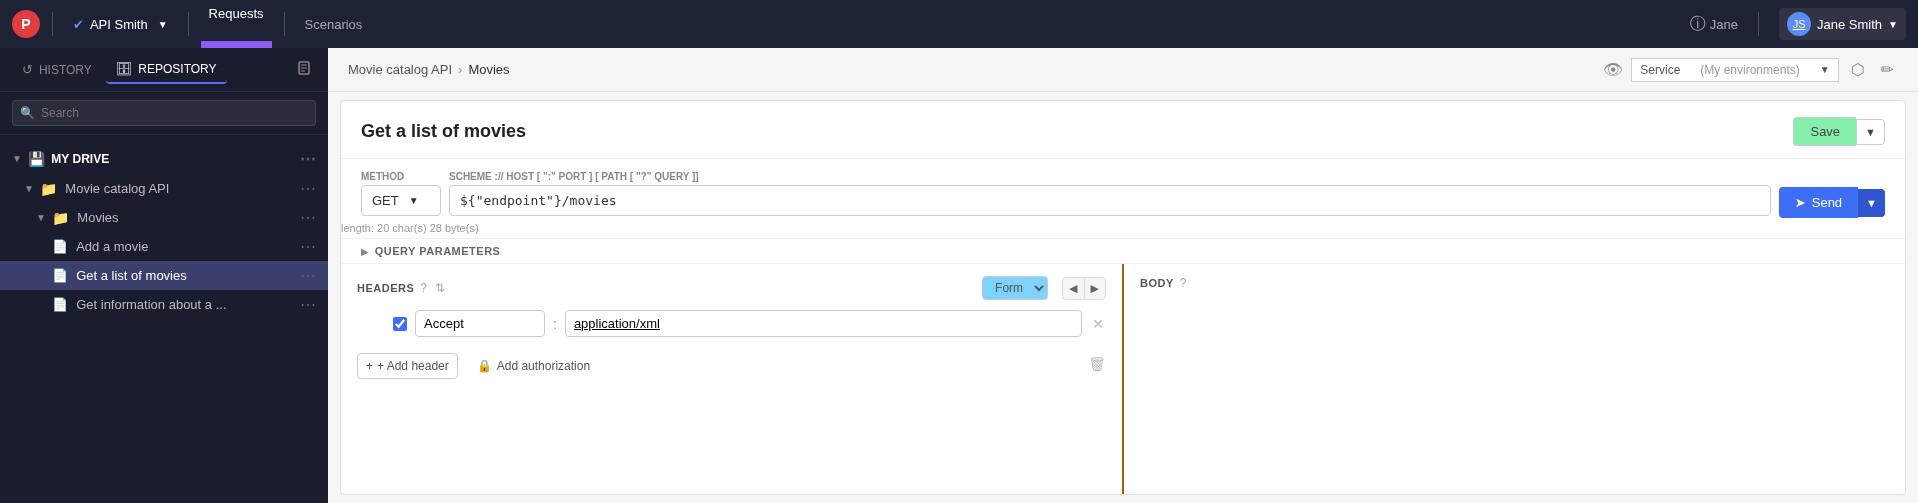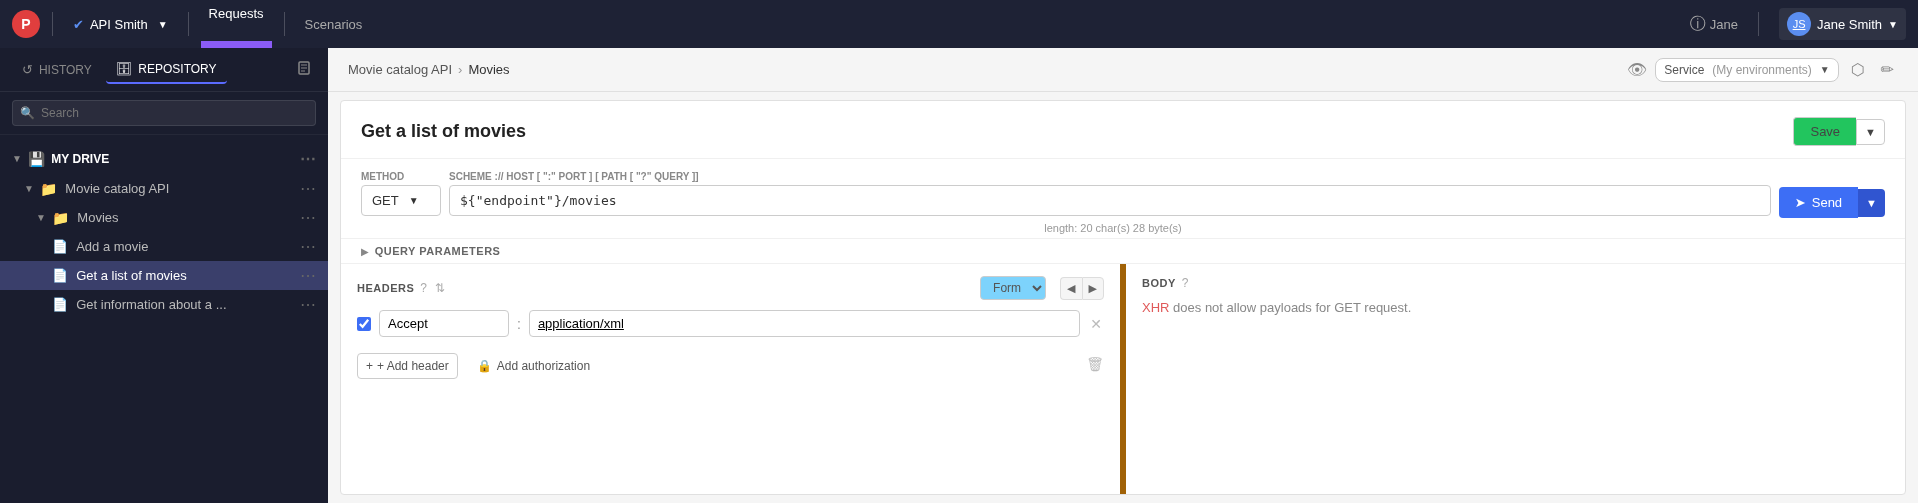--- a/index.html
+++ b/index.html
@@ -112,22 +112,22 @@
       background: #f5f5f5;
       border-bottom: 1px solid #e0e0e0;
       gap: 6px;
     }
     .breadcrumb-item { color: #555; font-size: 13px; cursor: pointer; }
     .breadcrumb-sep { color: #999; }
     .breadcrumb-current { color: #333; font-weight: 500; }
     .breadcrumb-right { margin-left: auto; display: flex; align-items: center; gap: 8px; }
     .eye-btn { color: #888; cursor: pointer; font-size: 16px; }
     .service-select {
-      display: flex; align-items: center; gap: 8px;
-      border: 1px solid #ccc; border-radius: 8px; padding: 4px 8px; background: #fff;
+      display: flex; align-items: center; gap: 20px;
+      border: 1px solid #ccc; border-radius: 0; padding: 4px 8px; background: #fff;
       cursor: pointer; color: #555; font-size: 12px;
     }
     .icon-btn { color: #888; cursor: pointer; padding: 4px; font-size: 16px; }
 
     
     .request-panel {
       flex: 1;
       background: #fff;
       margin: 8px 12px;
       border-radius: 4px;
@@ -138,21 +138,21 @@
     }
 
     .request-header {
       display: flex; align-items: center; justify-content: space-between;
       padding: 16px 20px 12px;
       border-bottom: 1px solid #f0f0f0;
     }
     .request-title { font-size: 18px; font-weight: 600; color: #222; }
     .save-btn-wrap { display: flex; align-items: center; }
     .save-btn {
-      background: #22c55e; border: 1px solid #ccc; border-right: none;
+      background: #86efac; border: 1px solid #ccc; border-right: none;
       padding: 6px 16px; font-size: 13px; color: #444; cursor: pointer;
       border-radius: 4px 0 0 4px;
     }
     .save-caret {
       background: #fff; border: 1px solid #ccc;
       padding: 6px 8px; font-size: 11px; color: #444; cursor: pointer;
       border-radius: 0 4px 4px 0;
     }
 
     .url-row {
@@ -175,54 +175,54 @@
     .send-btn {
       background: #3d6ef5; color: #fff; border: none;
       padding: 8px 16px; font-size: 13px; font-weight: 500; cursor: pointer;
       border-radius: 4px 0 0 4px; display: flex; align-items: center; gap: 6px;
     }
     .send-caret {
       background: #3055d0; color: #fff; border: none;
       padding: 8px 8px; font-size: 11px; cursor: pointer;
       border-radius: 0 4px 4px 0;
     }
-    .char-count { font-size: 11px; color: #999; text-align: center; padding-right: 20px; margin-top: -6px; margin-bottom: 4px; }
+    .char-count { font-size: 11px; color: #999; text-align: left; padding-right: 20px; margin-top: -6px; margin-bottom: 4px; }
 
     .query-params-row {
       display: flex; align-items: center; gap: 6px;
       padding: 6px 20px; border-top: 1px solid #f0f0f0; border-bottom: 1px solid #f0f0f0;
     }
     .query-toggle { color: #888; font-size: 10px; cursor: pointer; }
     .query-label { font-size: 11px; font-weight: 600; color: #666; letter-spacing: 0.5px; }
 
     .panels-row {
       display: flex; flex: 1; overflow: hidden;
     }
 
     
     .headers-panel {
-      flex: 1; border-right: 6px solid #a16207; display: flex; flex-direction: column; padding: 12px 16px; overflow-y: auto;
+      flex: 1; border-right: 2px solid #a16207; display: flex; flex-direction: column; padding: 12px 16px; overflow-y: auto;
     }
     .panel-title-row {
       display: flex; align-items: center; gap: 6px; margin-bottom: 10px;
     }
     .panel-title { font-size: 11px; font-weight: 700; color: #555; letter-spacing: 0.5px; }
     .panel-info { color: #aaa; font-size: 12px; cursor: pointer; }
     .panel-sort { color: #aaa; font-size: 12px; cursor: pointer; margin-left: 2px; }
     .form-select {
       margin-left: auto; border: 1px solid #ccc; border-radius: 4px;
       padding: 3px 8px; font-size: 12px; color: #555; background: #7dd3fc; cursor: pointer;
     }
     .arrow-nav { display: flex; align-items: center; margin-left: 8px; }
     .arrow-btn { background: #f5f5f5; border: 1px solid #ddd; padding: 4px 6px; cursor: pointer; color: #666; font-size: 11px; }
     .arrow-btn.left { border-radius: 4px 0 0 4px; border-right: none; }
     .arrow-btn.right { border-radius: 0 4px 4px 0; }
 
     .header-row {
-      display: flex; align-items: center; gap: 8px; margin-bottom: 6px;
+      display: flex; align-items: center; gap: 8px; margin-bottom: 6px; margin-left: 36px;
     }
     .header-checkbox {
       width: 14px; height: 14px; accent-color: #3d6ef5; cursor: pointer;
     }
     .header-key {
       border: 1px solid #ccc; border-radius: 4px; padding: 5px 8px; font-size: 13px; width: 130px; outline: none;
     }
     .header-colon { color: #999; font-size: 14px; }
     .header-value {
       border: 1px solid #ccc; border-radius: 4px; padding: 5px 8px; font-size: 13px; flex: 1; outline: none; text-decoration: underline;
@@ -447,22 +447,18 @@
             </button>
             <span class="delete-icon" style="margin-left:auto;">🗑</span>
           </div>
         </div>
 
         <div class="body-panel">
           <div class="body-panel-title-row">
             <span class="panel-title">BODY</span>
             <span class="panel-info">?</span>
           </div>
-          <div class="xhr-msg">
-            <span class="xhr">XHR</span>
-            <span> does not allow payloads for GET request.</span>
-          </div>
         </div>
 
       </div>
     </div>
   </main>
 </div>
 
 </body></html>

